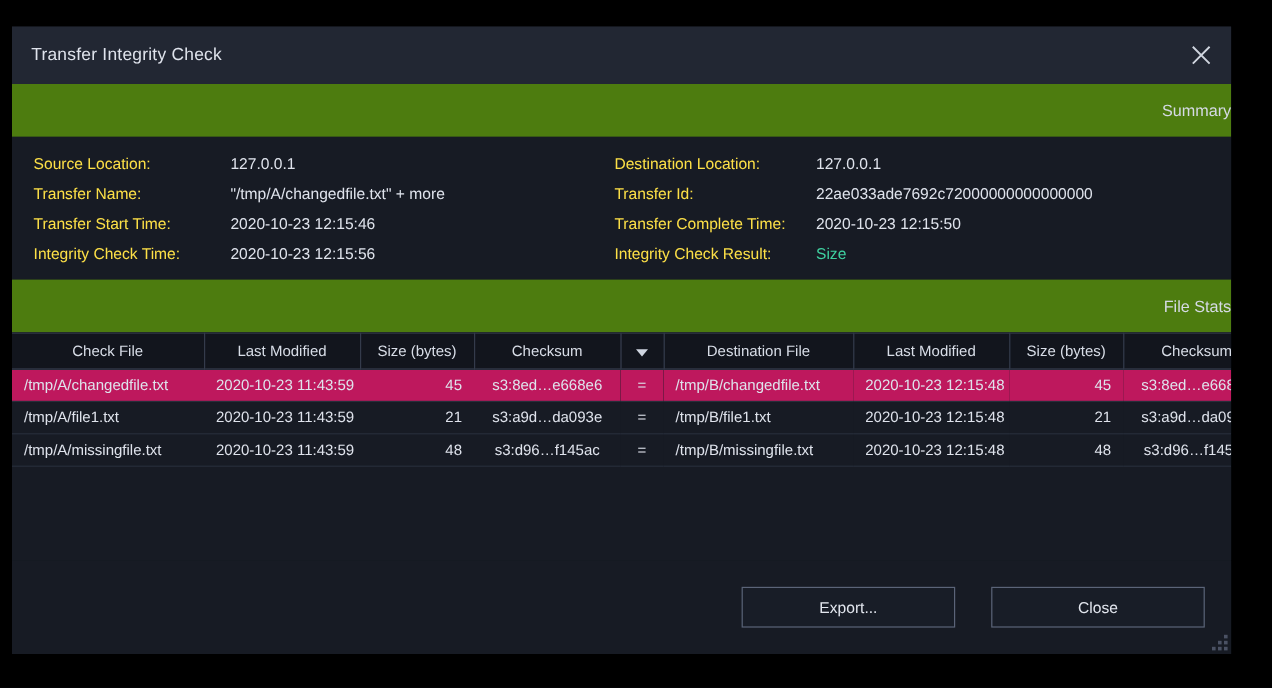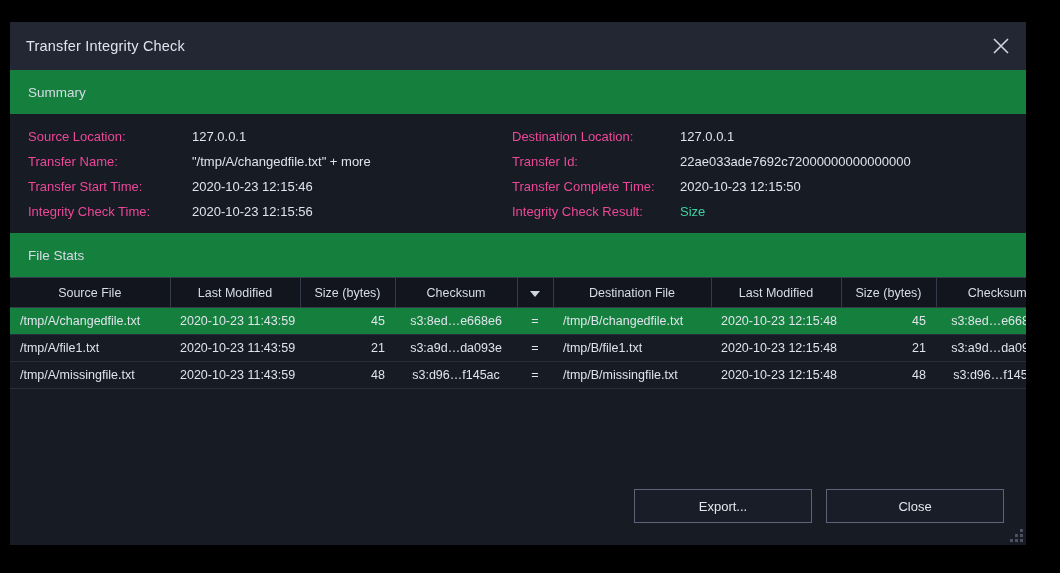--- a/index.html
+++ b/index.html
@@ -47,25 +47,26 @@
     align-items: center;
     justify-content: center;
     cursor: pointer;
   }
   .close-x svg { display: block; }
 
   
   .section-band {
     height: 44px;
     min-height: 44px;
-    background: #15803d;
+    background: #4d7c0f;
     display: flex;
     align-items: center;
     padding-left: 18px;
     box-sizing: border-box;
+    justify-content: flex-end;
   }
   .section-band-label {
     color: #d5dae5;
     font-size: 13.5px;
   }
 
   
   .summary-body {
     background: #171b24;
     padding: 12px 0 10px 0;
@@ -76,21 +77,21 @@
     grid-template-columns: max-content 1fr;
     row-gap: 3px;
     column-gap: 0;
     align-content: start;
   }
   .summary-col.left { width: 502px; padding-left: 18px; box-sizing: border-box; }
   .summary-col.right { flex: 1; padding-left: 0px; box-sizing: border-box; }
   .summary-col.left .sum-label { width: 164px; }
   .summary-col.right .sum-label { width: 168px; }
   .sum-label {
-    color: #ec4899;
+    color: #fde047;
     font-size: 13px;
     line-height: 22px;
     white-space: nowrap;
   }
   .sum-value {
     color: #dfe3ec;
     font-size: 13px;
     line-height: 22px;
     white-space: nowrap;
   }
@@ -128,21 +129,21 @@
   table.filestats tbody td {
     color: #dfe3ec;
     font-size: 12.5px;
     height: 27px;
     border-bottom: 1px solid #272d3a;
     padding: 0 10px;
     box-sizing: border-box;
     white-space: nowrap;
     overflow: hidden;
   }
-  tr.row-shade td { background: #15803d; margin-left: 36px; }
+  tr.row-shade td { background: #be185d; margin-left: 36px; }
   tr.row-plain td { background: #171b24; }
   td.c-left { text-align: left; }
   td.c-right { text-align: right; }
   td.c-center { text-align: center; }
   .eq-glyph { color: #c2c8d4; font-size: 12.5px; }
 
   .caret {
     display: inline-block;
     width: 0; height: 0;
     border-left: 5px solid transparent;
@@ -152,21 +153,21 @@
 
   
   .footer {
     background: #171b24;
     height: 78px;
     min-height: 78px;
     display: flex;
     align-items: center;
     justify-content: flex-end;
     padding-right: 22px;
-    gap: 14px;
+    gap: 30px;
     box-sizing: border-box;
   }
   .btn {
     width: 176px;
     height: 32px;
     background: #181d27;
     border: 1px solid #5b6478;
     color: #e2e6ee;
     font-size: 13px;
     font-family: "Liberation Sans", sans-serif;
@@ -244,21 +245,21 @@
         <col style="width:95px">
         <col style="width:122px">
         <col style="width:36px">
         <col style="width:158px">
         <col style="width:130px">
         <col style="width:95px">
         <col style="width:122px">
       </colgroup>
       <thead>
         <tr>
-          <th>Source File</th>
+          <th>Check File</th>
           <th>Last Modified</th>
           <th>Size (bytes)</th>
           <th>Checksum</th>
           <th><span class="caret"></span></th>
           <th>Destination File</th>
           <th>Last Modified</th>
           <th>Size (bytes)</th>
           <th>Checksum</th>
         </tr>
       </thead>

